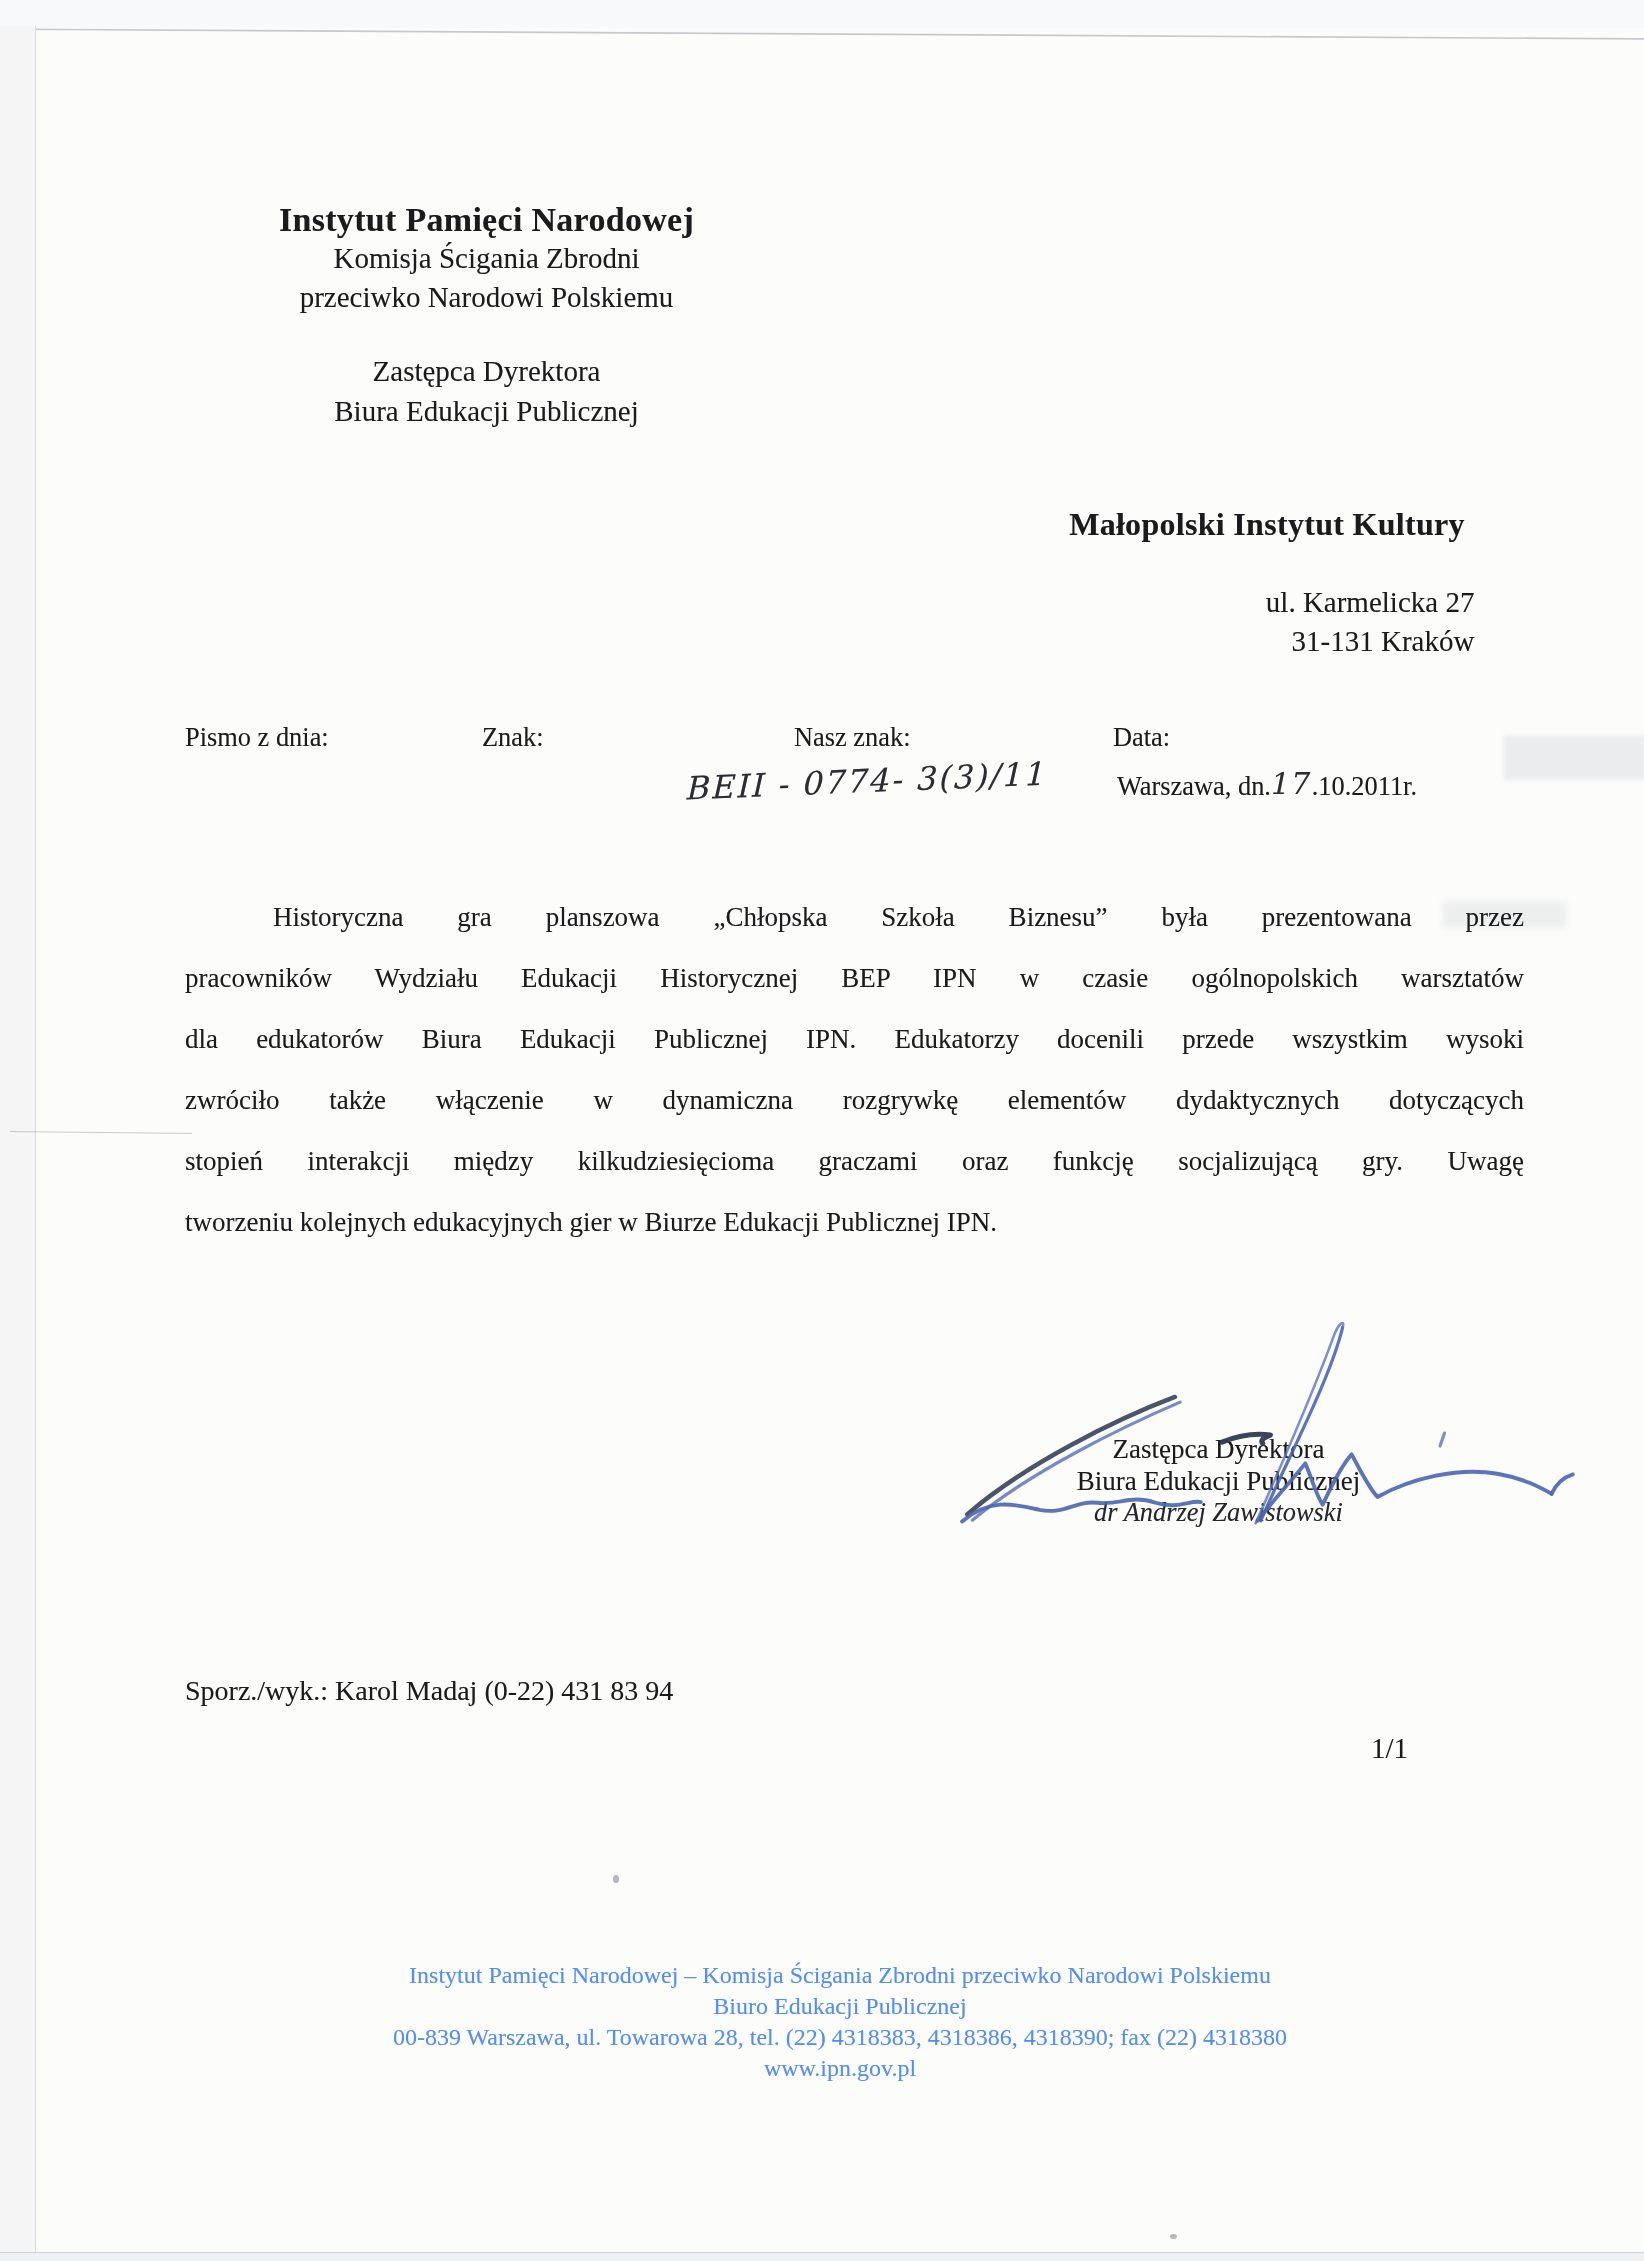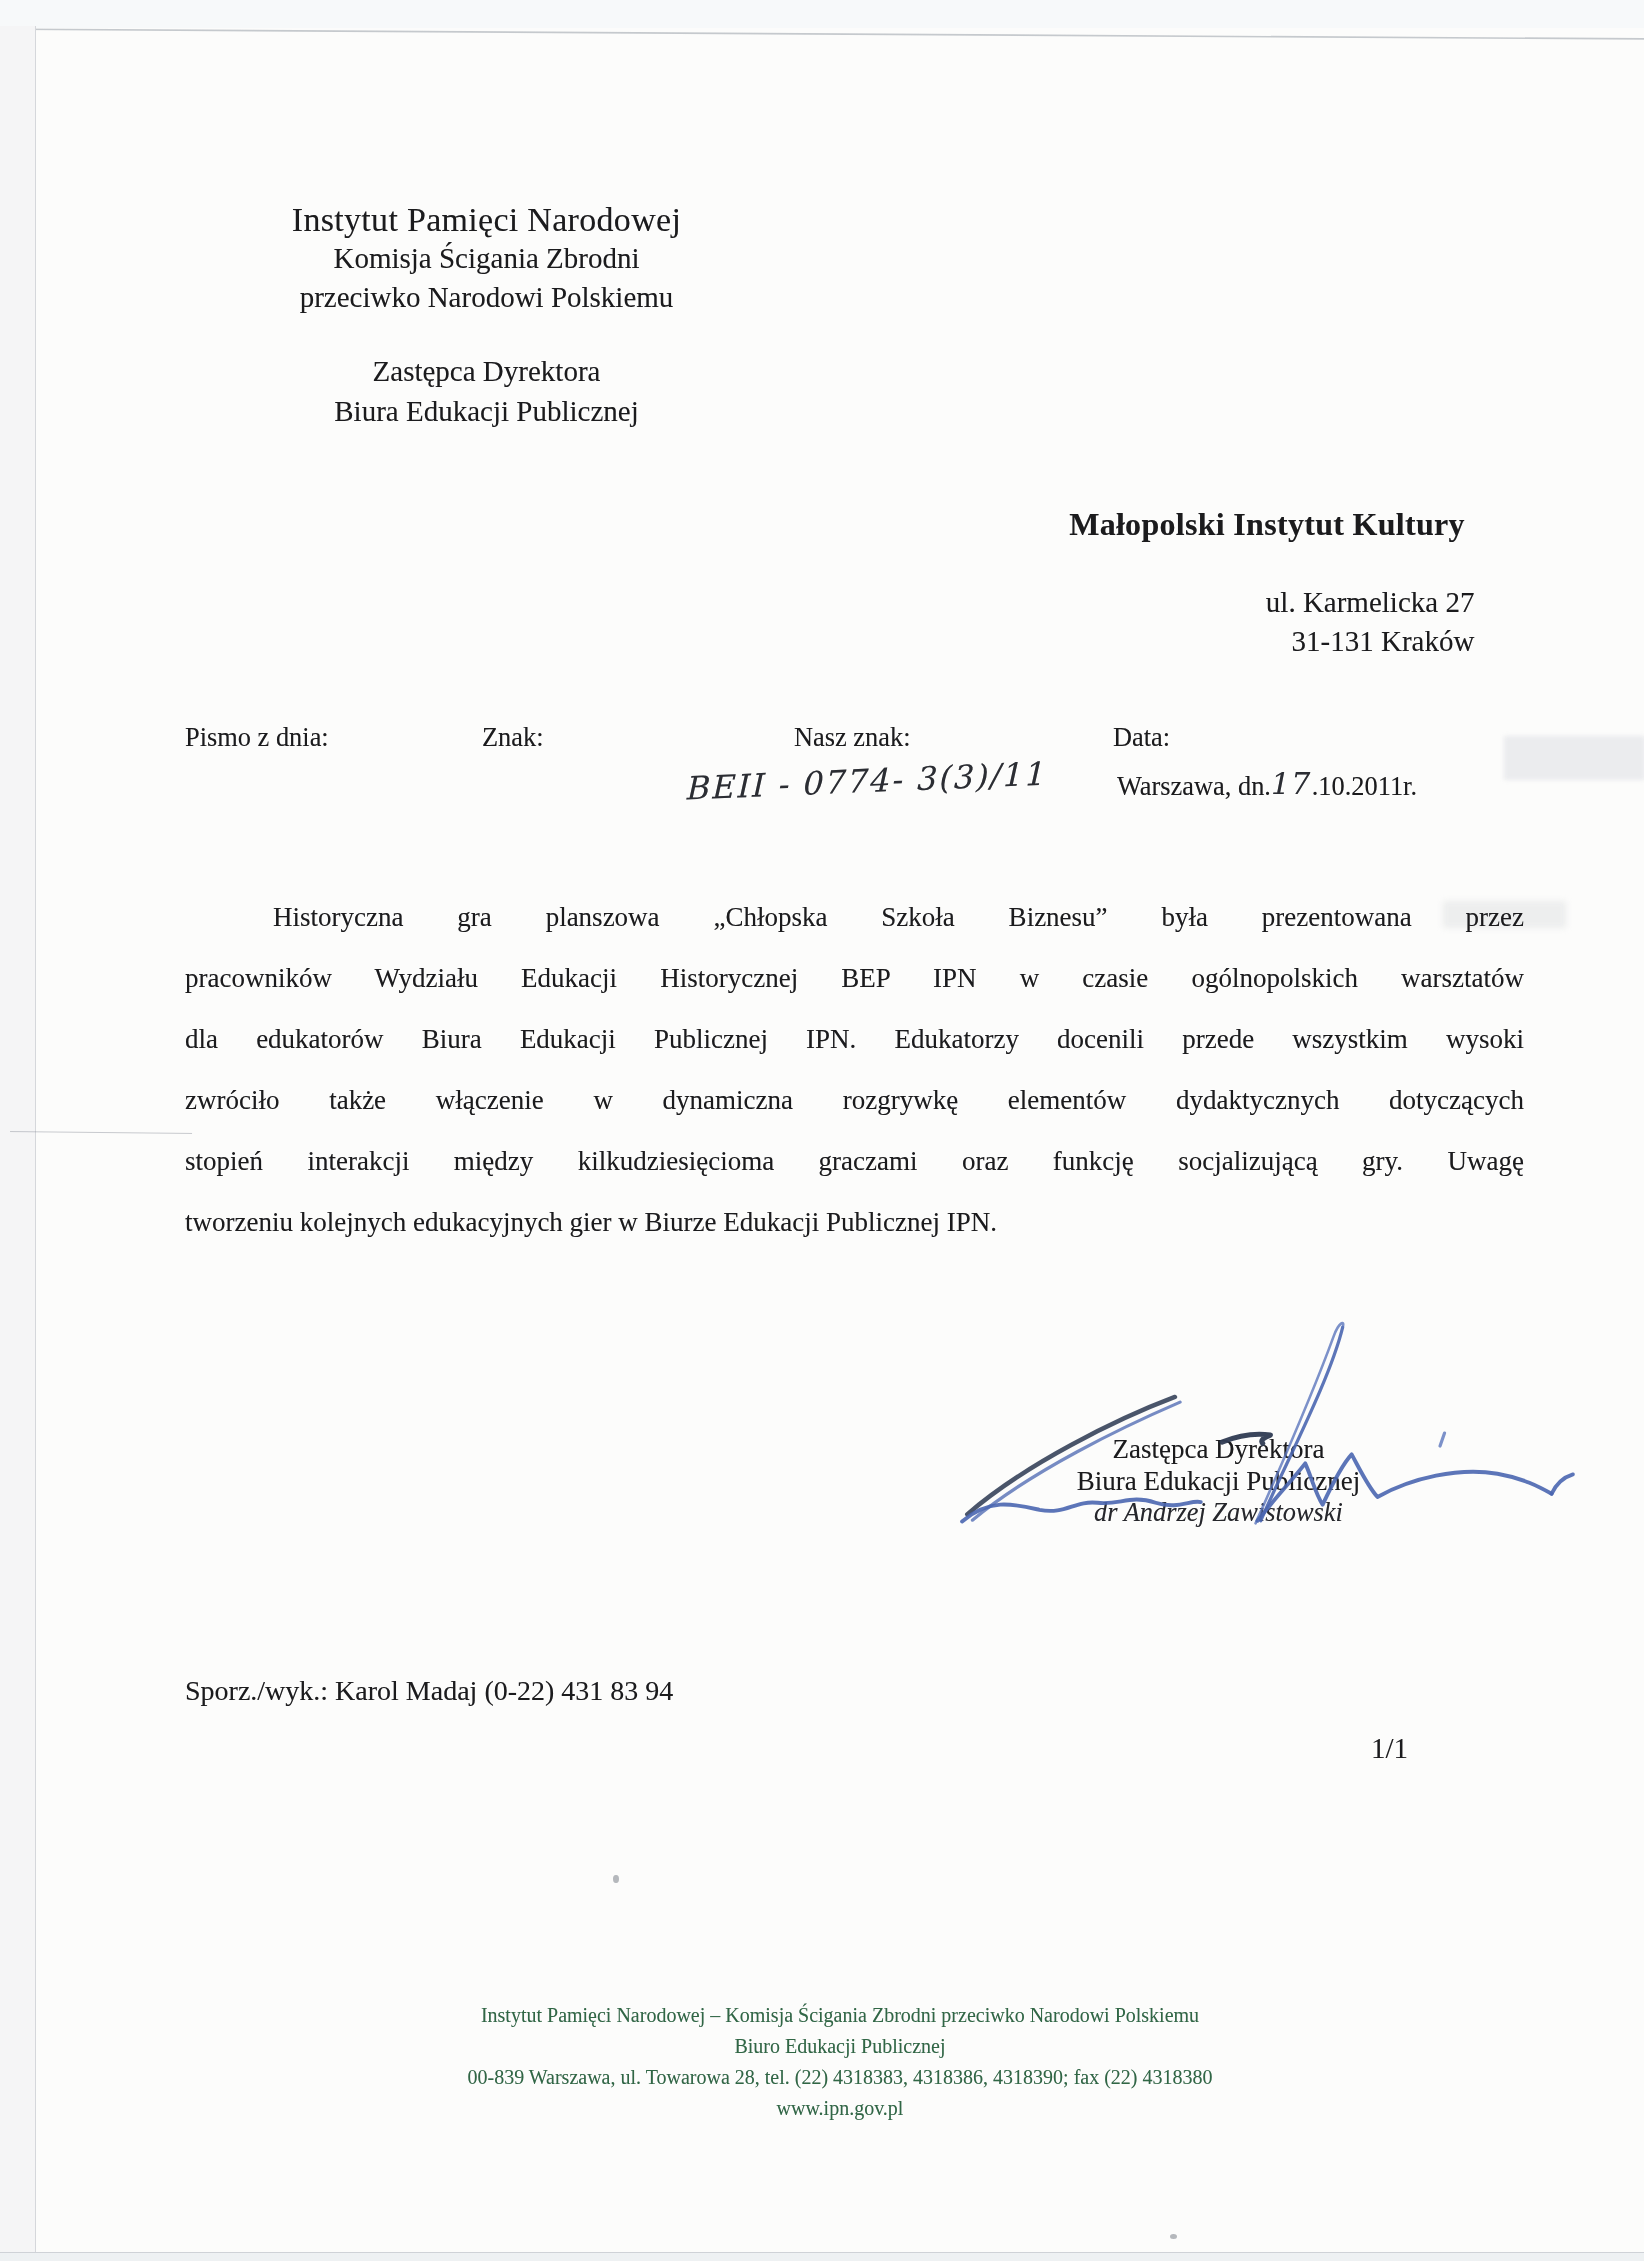--- a/index.html
+++ b/index.html
@@ -21,21 +21,21 @@
   .smudge { position:absolute; pointer-events:none; }
   .smudge-box   { background:rgba(221,223,227,.55); filter:blur(1.9px); }
   .smudge-band  { background:rgba(197,200,206,.28); filter:blur(3.2px); }
   .pencil-streak{ border-top:1.9px solid rgba(120,126,138,.40); filter:blur(0.6px); transform:rotate(.6deg); }
   .speck { position:absolute; background:rgba(110,115,125,.5); border-radius:50%; filter:blur(0.6px); }
 
   .ink  { color:#1b1b1d; text-shadow:0 0 0.6px rgba(20,20,25,.30); }
 
   
   .sender { position:absolute; left:193px; top:201px; width:587px; text-align:center; }
-  .sender .org   { font-size:34px; font-weight:normal; letter-spacing:0.3px; }
+  .sender .org   { font-size:34px; font-weight:bold; letter-spacing:0.3px; }
   .sender .sub   { font-size:29px; line-height:39px; }
   .sender .titles{ margin-top:34px; font-size:29px; line-height:40px; }
 
   
   .recipient { position:absolute; left:1057px; top:506px; width:420px; }
   .recipient .name { font-size:32px; font-weight:bold; text-align:center; letter-spacing:0.3px; }
   .recipient .addr { margin-top:40px; text-align:right; font-size:29px; line-height:39px; padding-right:2.6px; }
 
   
   .field-label { position:absolute; top:722px; font-size:26.4px; }
@@ -63,22 +63,22 @@
   
   .sig-block { position:absolute; left:1038px; top:1433px; width:361px; text-align:center; }
   .sig-title { font-size:27px; line-height:32px; }
   .sig-name  { font-size:26.4px; font-style:italic; color:#26272c; }
   .sig-svg   { position:absolute; left:935px; top:1264px; width:645px; height:284px; pointer-events:none; }
 
   
   .prepared { position:absolute; left:185px; top:1675px; font-size:28px;text-align:center; }
   .pagenum  { position:absolute; left:1371px; top:1732px; font-size:29px; }
 
-  .footer { position:absolute; left:36px; top:2000px; width:1608px; text-align:center;
-            font-size:20px; line-height:31px; color:#14532d; opacity:.88;
+  .footer { position:absolute; left:36px; top:1960px; width:1608px; text-align:center;
+            font-size:24px; line-height:31px; color:#3b82f6; opacity:.88;
             text-shadow:0 0 0.6px rgba(80,82,90,.35); }
 </style>
 </head>
 <body>
 
 <div class="page">
 
   <div class="top-strip"></div>
   <svg class="edge-top" viewBox="0 0 2550 80" xmlns="http://www.w3.org/2000/svg">
     <line x1="28" y1="45" x2="2550" y2="60" stroke="#99a0a8" stroke-width="2.5" opacity="0.55"></line>

